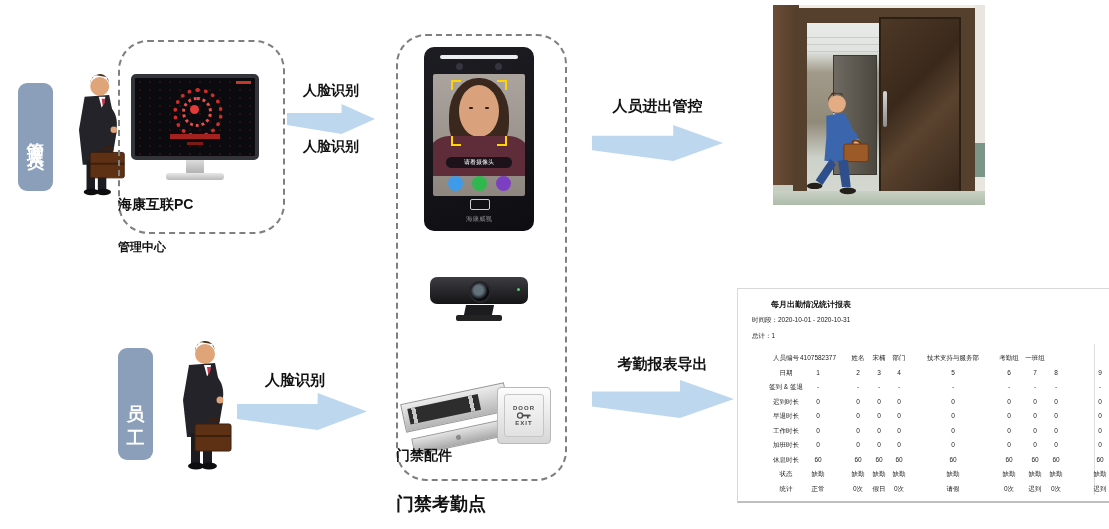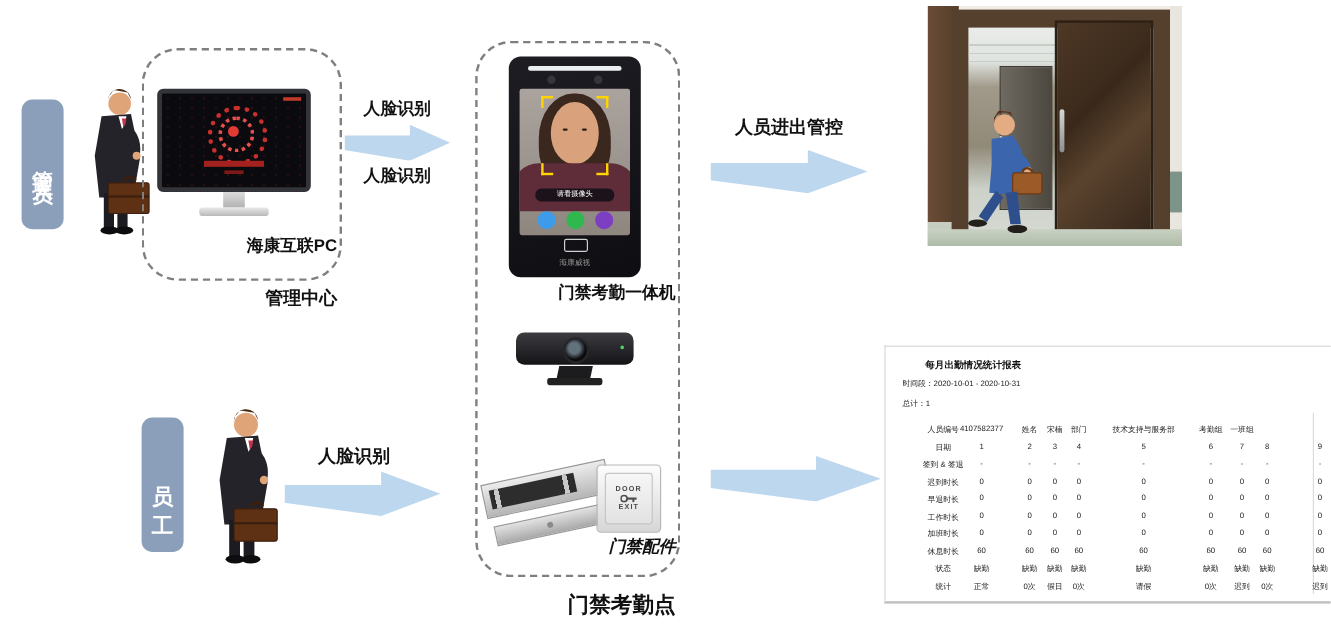--- a/index.html
+++ b/index.html
@@ -14,21 +14,21 @@
   .badge-manager{left:18px;top:83px;width:35px;height:108px;}
   .badge-manager span{letter-spacing:4px;}
   .badge-employee{left:118px;top:348px;width:35px;height:112px;}
   .badge-employee span{font-size:18px;letter-spacing:24px;padding-top:22px;}
 
   
   .dashbox{position:absolute;border:2px dashed #7F7F7F;border-radius:30px;}
   .box-mgmt{left:118px;top:40px;width:163px;height:190px;}
   .box-ap{left:396px;top:34px;width:167px;height:443px;}
 
-  .caption{position:absolute;font-weight:bold;text-align:right;color:#111;}
+  .caption{position:absolute;font-weight:bold;text-align:left;color:#111;}
 
   
   .arrow{position:absolute;background:#BDD7EE;
          clip-path:polygon(0 30%,62% 30%,62% 0,100% 50%,62% 100%,0 70%);}
 
   
   .monitor{position:absolute;left:131px;top:74px;width:128px;}
   .m-screen{width:120px;height:78px;background:#0b0b0f;border:4px solid #33343a;
             border-radius:5px;position:relative;overflow:hidden;margin:0 auto;}
   .m-speck{position:absolute;inset:0;background-image:radial-gradient(#3a1210 1px,transparent 1px);
@@ -172,21 +172,21 @@
       <div class="ring ring2"></div>
       <div class="cdot"></div>
       <div class="m-text1"></div>
       <div class="m-text2"></div>
       <div class="m-logo"></div>
     </div>
     <div class="m-neck"></div>
     <div class="m-base"></div>
   </div>
   <div class="caption" style="left:118px;top:196px;width:163px;font-size:14px;">海康互联PC</div>
-  <div class="caption" style="left:118px;top:239px;width:163px;font-size:15px;">管理中心</div>
+  <div class="caption" style="left:118px;top:239px;width:163px;font-size:12px;">管理中心</div>
 
   <div class="flow-label" style="left:276px;top:82px;width:110px;font-size:14px;">人脸识别</div>
   <div class="arrow" style="left:287px;top:104px;width:88px;height:30px;"></div>
   <div class="flow-label" style="left:276px;top:138px;width:110px;font-size:14px;">人脸识别</div>
 
   <div class="dashbox box-ap"></div>
 
   <div class="terminal">
     <div class="t-strip"></div>
     <div class="t-cam" style="left:32px;"></div>
@@ -204,21 +204,20 @@
       <div class="t-pill">请看摄像头</div>
       <div class="t-btns">
         <div class="t-btn" style="background:#3d9be9;"></div>
         <div class="t-btn" style="background:#2eb84e;"></div>
         <div class="t-btn" style="background:#7d3fc1;"></div>
       </div>
     </div>
     <div class="t-footicon"></div>
     <div class="t-brand">海康威视</div>
   </div>
-  <div class="caption" style="left:396px;top:235px;width:167px;font-size:14px;">门禁考勤一体机</div>
 
   <div class="webcam">
     <div class="w-body">
       <div class="w-lens"></div>
       <div class="w-dot"></div>
     </div>
     <div class="w-mount"></div>
     <div class="w-base"></div>
   </div>
 
@@ -234,21 +233,21 @@
     <div class="eb-inner">
       <span>DOOR</span>
       <svg width="14" height="7" viewBox="0 0 14 7">
         <circle cx="3" cy="3.5" r="2.6" fill="none" stroke="#4a4a4a" stroke-width="1.4"></circle>
         <rect x="5.5" y="2.6" width="8" height="1.8" fill="#4a4a4a"></rect>
         <rect x="10" y="4" width="1.6" height="2.4" fill="#4a4a4a"></rect>
       </svg>
       <span>EXIT</span>
     </div>
   </div>
-  <div class="caption" style="left:396px;top:447px;width:167px;font-size:14px;font-style:italic;">门禁配件</div>
+  <div class="caption" style="left:396px;top:447px;width:167px;font-size:14px;">门禁配件</div>
   <div class="caption" style="left:396px;top:492px;width:167px;font-size:18px;">门禁考勤点</div>
 
   <div class="flow-label" style="left:580px;top:97px;width:155px;font-size:15px;">人员进出管控</div>
   <div class="arrow" style="left:592px;top:125px;width:131px;height:36px;"></div>
 
   <div class="door">
     <div class="d-leftpanel"></div>
     <div class="d-frame"></div>
     <div class="d-inside">
       <div class="d-ceillines"></div>
@@ -290,20 +289,21 @@
     <ellipse cx="31" cy="126" rx="8" ry="3.5" fill="#0d0d0f"></ellipse>
     <ellipse cx="44" cy="126" rx="8" ry="3.5" fill="#0d0d0f"></ellipse>
     <path d="M44,82 q5,-7 10,0" stroke="#3c1f0c" stroke-width="2.5" fill="none"></path>
     <rect x="30" y="84" width="36" height="27" rx="2" fill="#5e3115" stroke="#3c1f0c"></rect>
     <rect x="30" y="95" width="36" height="2" fill="#3c1f0c"></rect>
   </svg>
 
   <div class="flow-label" style="left:240px;top:371px;width:110px;font-size:15px;">人脸识别</div>
   <div class="arrow" style="left:237px;top:393px;width:130px;height:37px;"></div>
 
+  <div class="flow-label" style="left:585px;top:355px;width:155px;font-size:15px;">考勤报表导出</div>
   <div class="arrow" style="left:592px;top:380px;width:142px;height:38px;"></div>
 
   <div class="report">
     <div class="r-title">每月出勤情况统计报表</div>
     <div class="r-meta1">时间段：2020-10-01 - 2020-10-31</div>
     <div class="r-meta2">总计：1</div>
     <div class="r-vline"></div>
     <div class="r-table">
         <div class="rrow">
           <span class="rc c0">人员编号</span>

